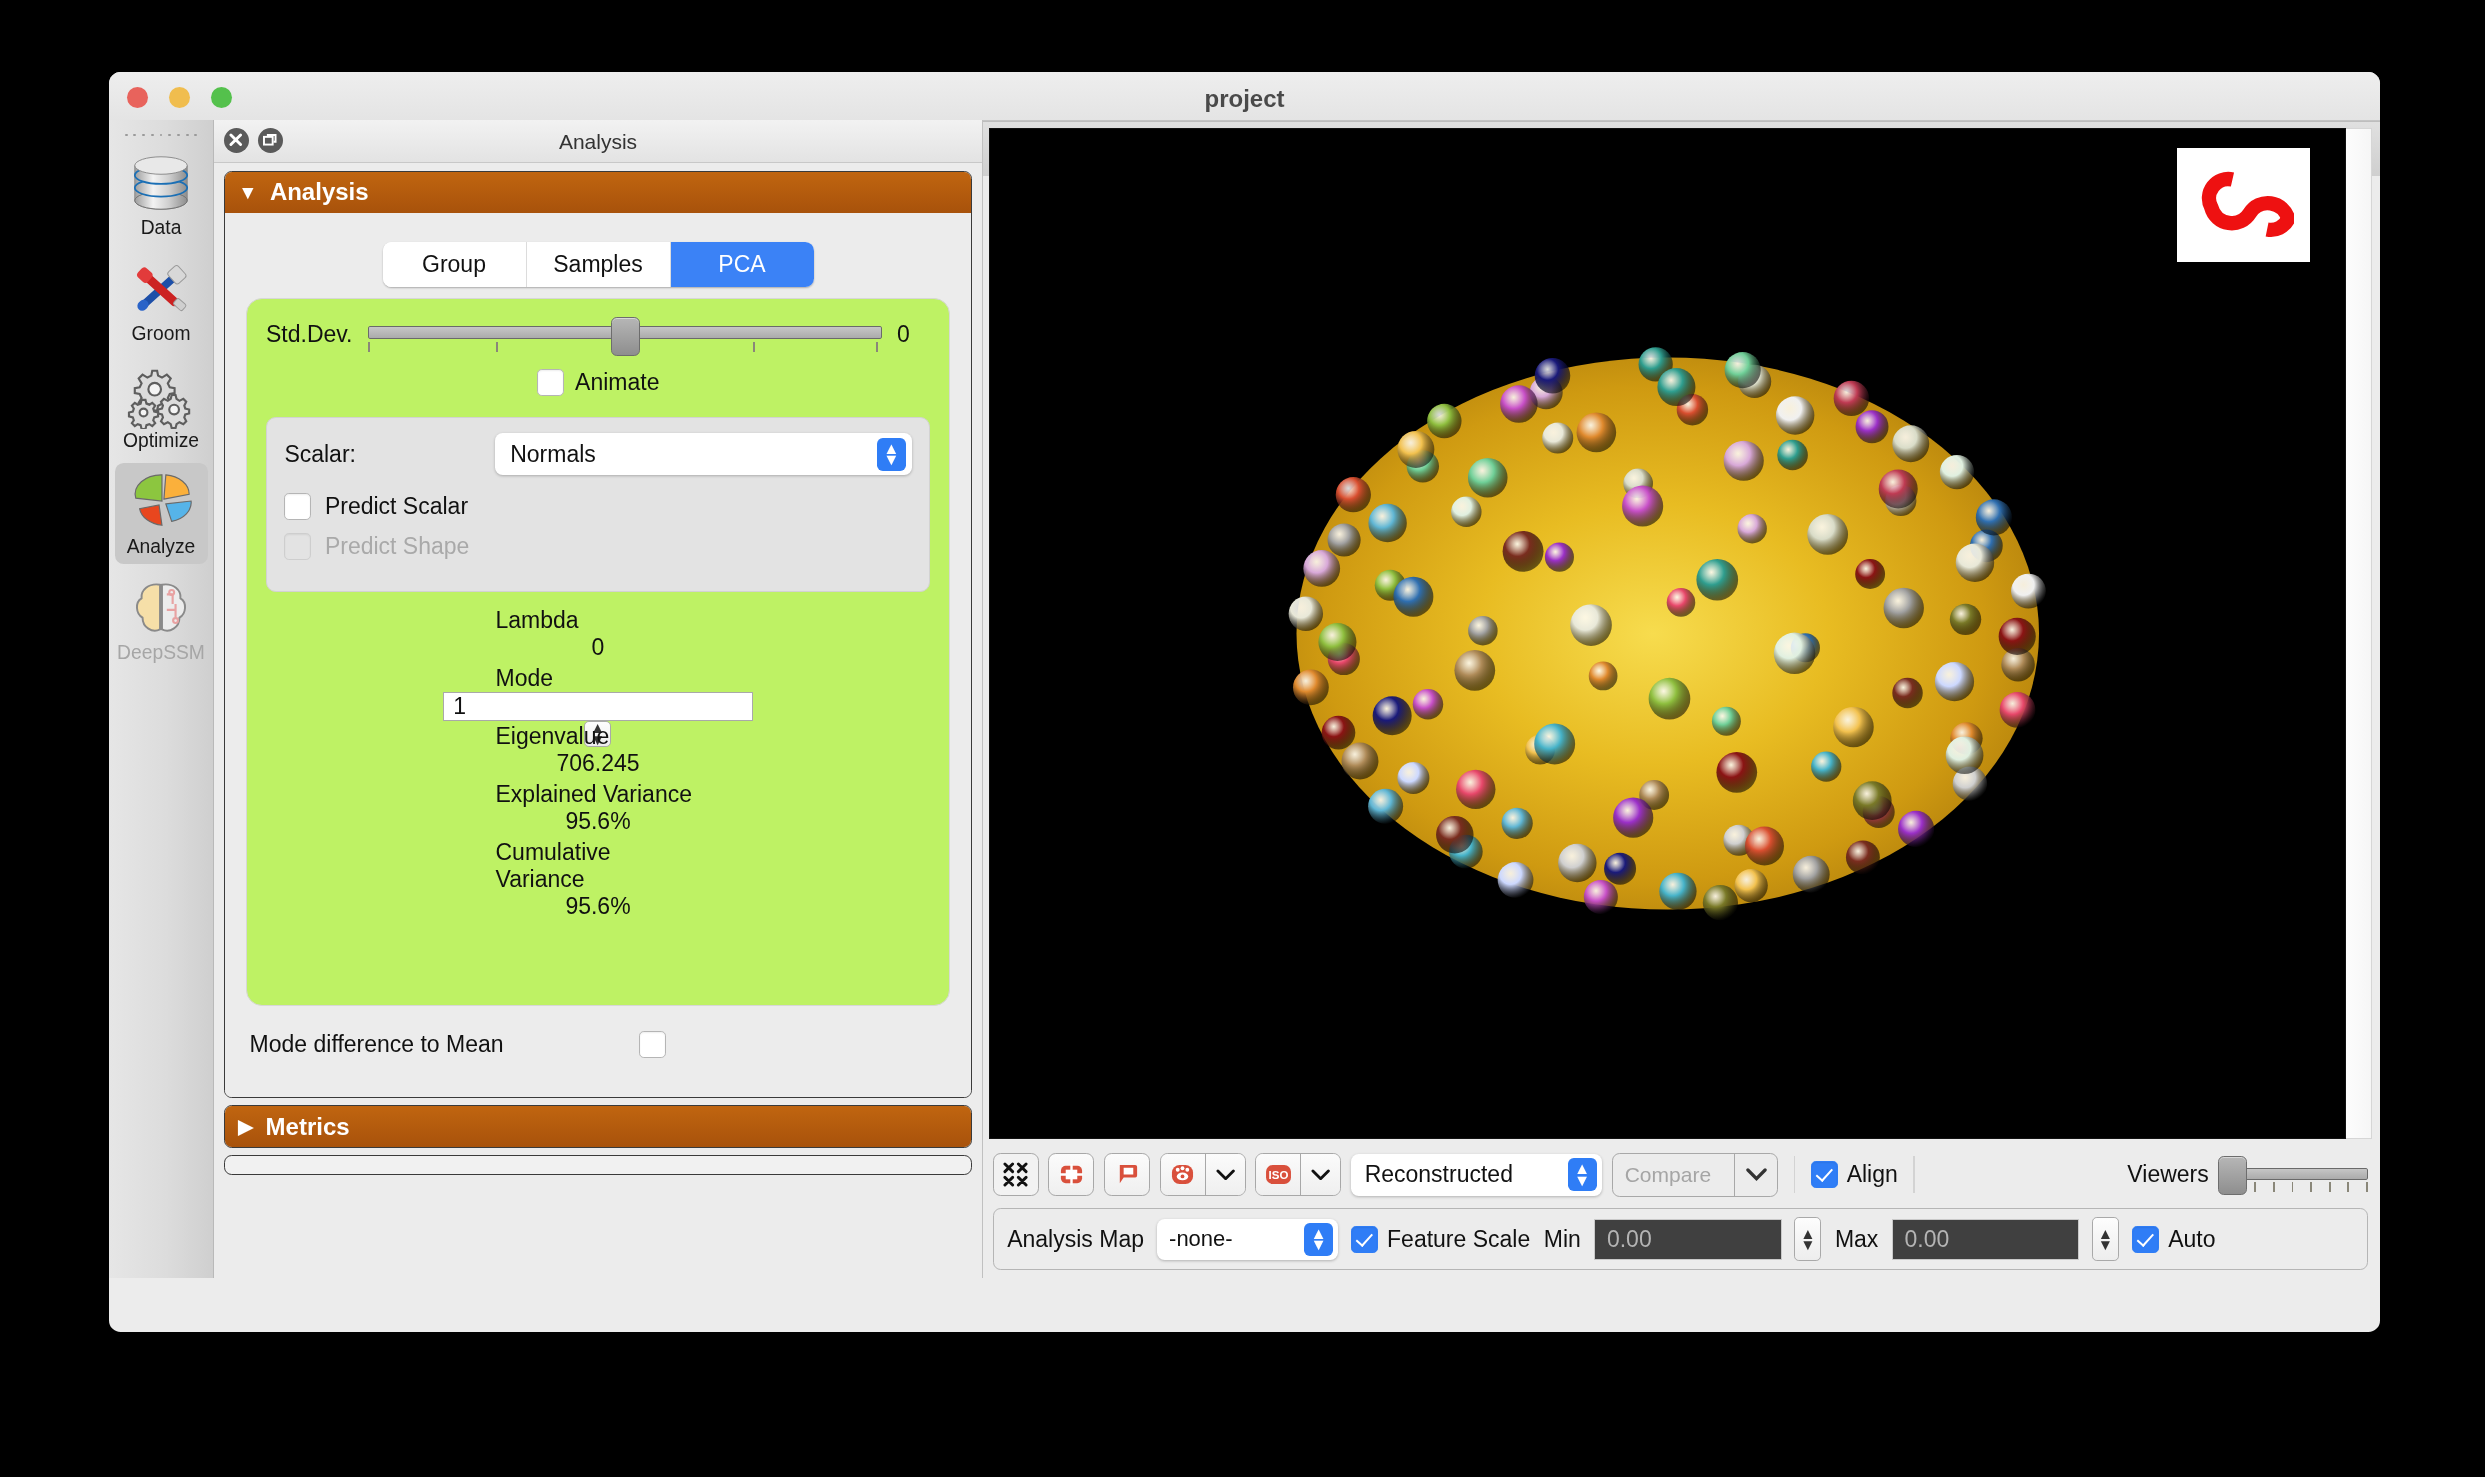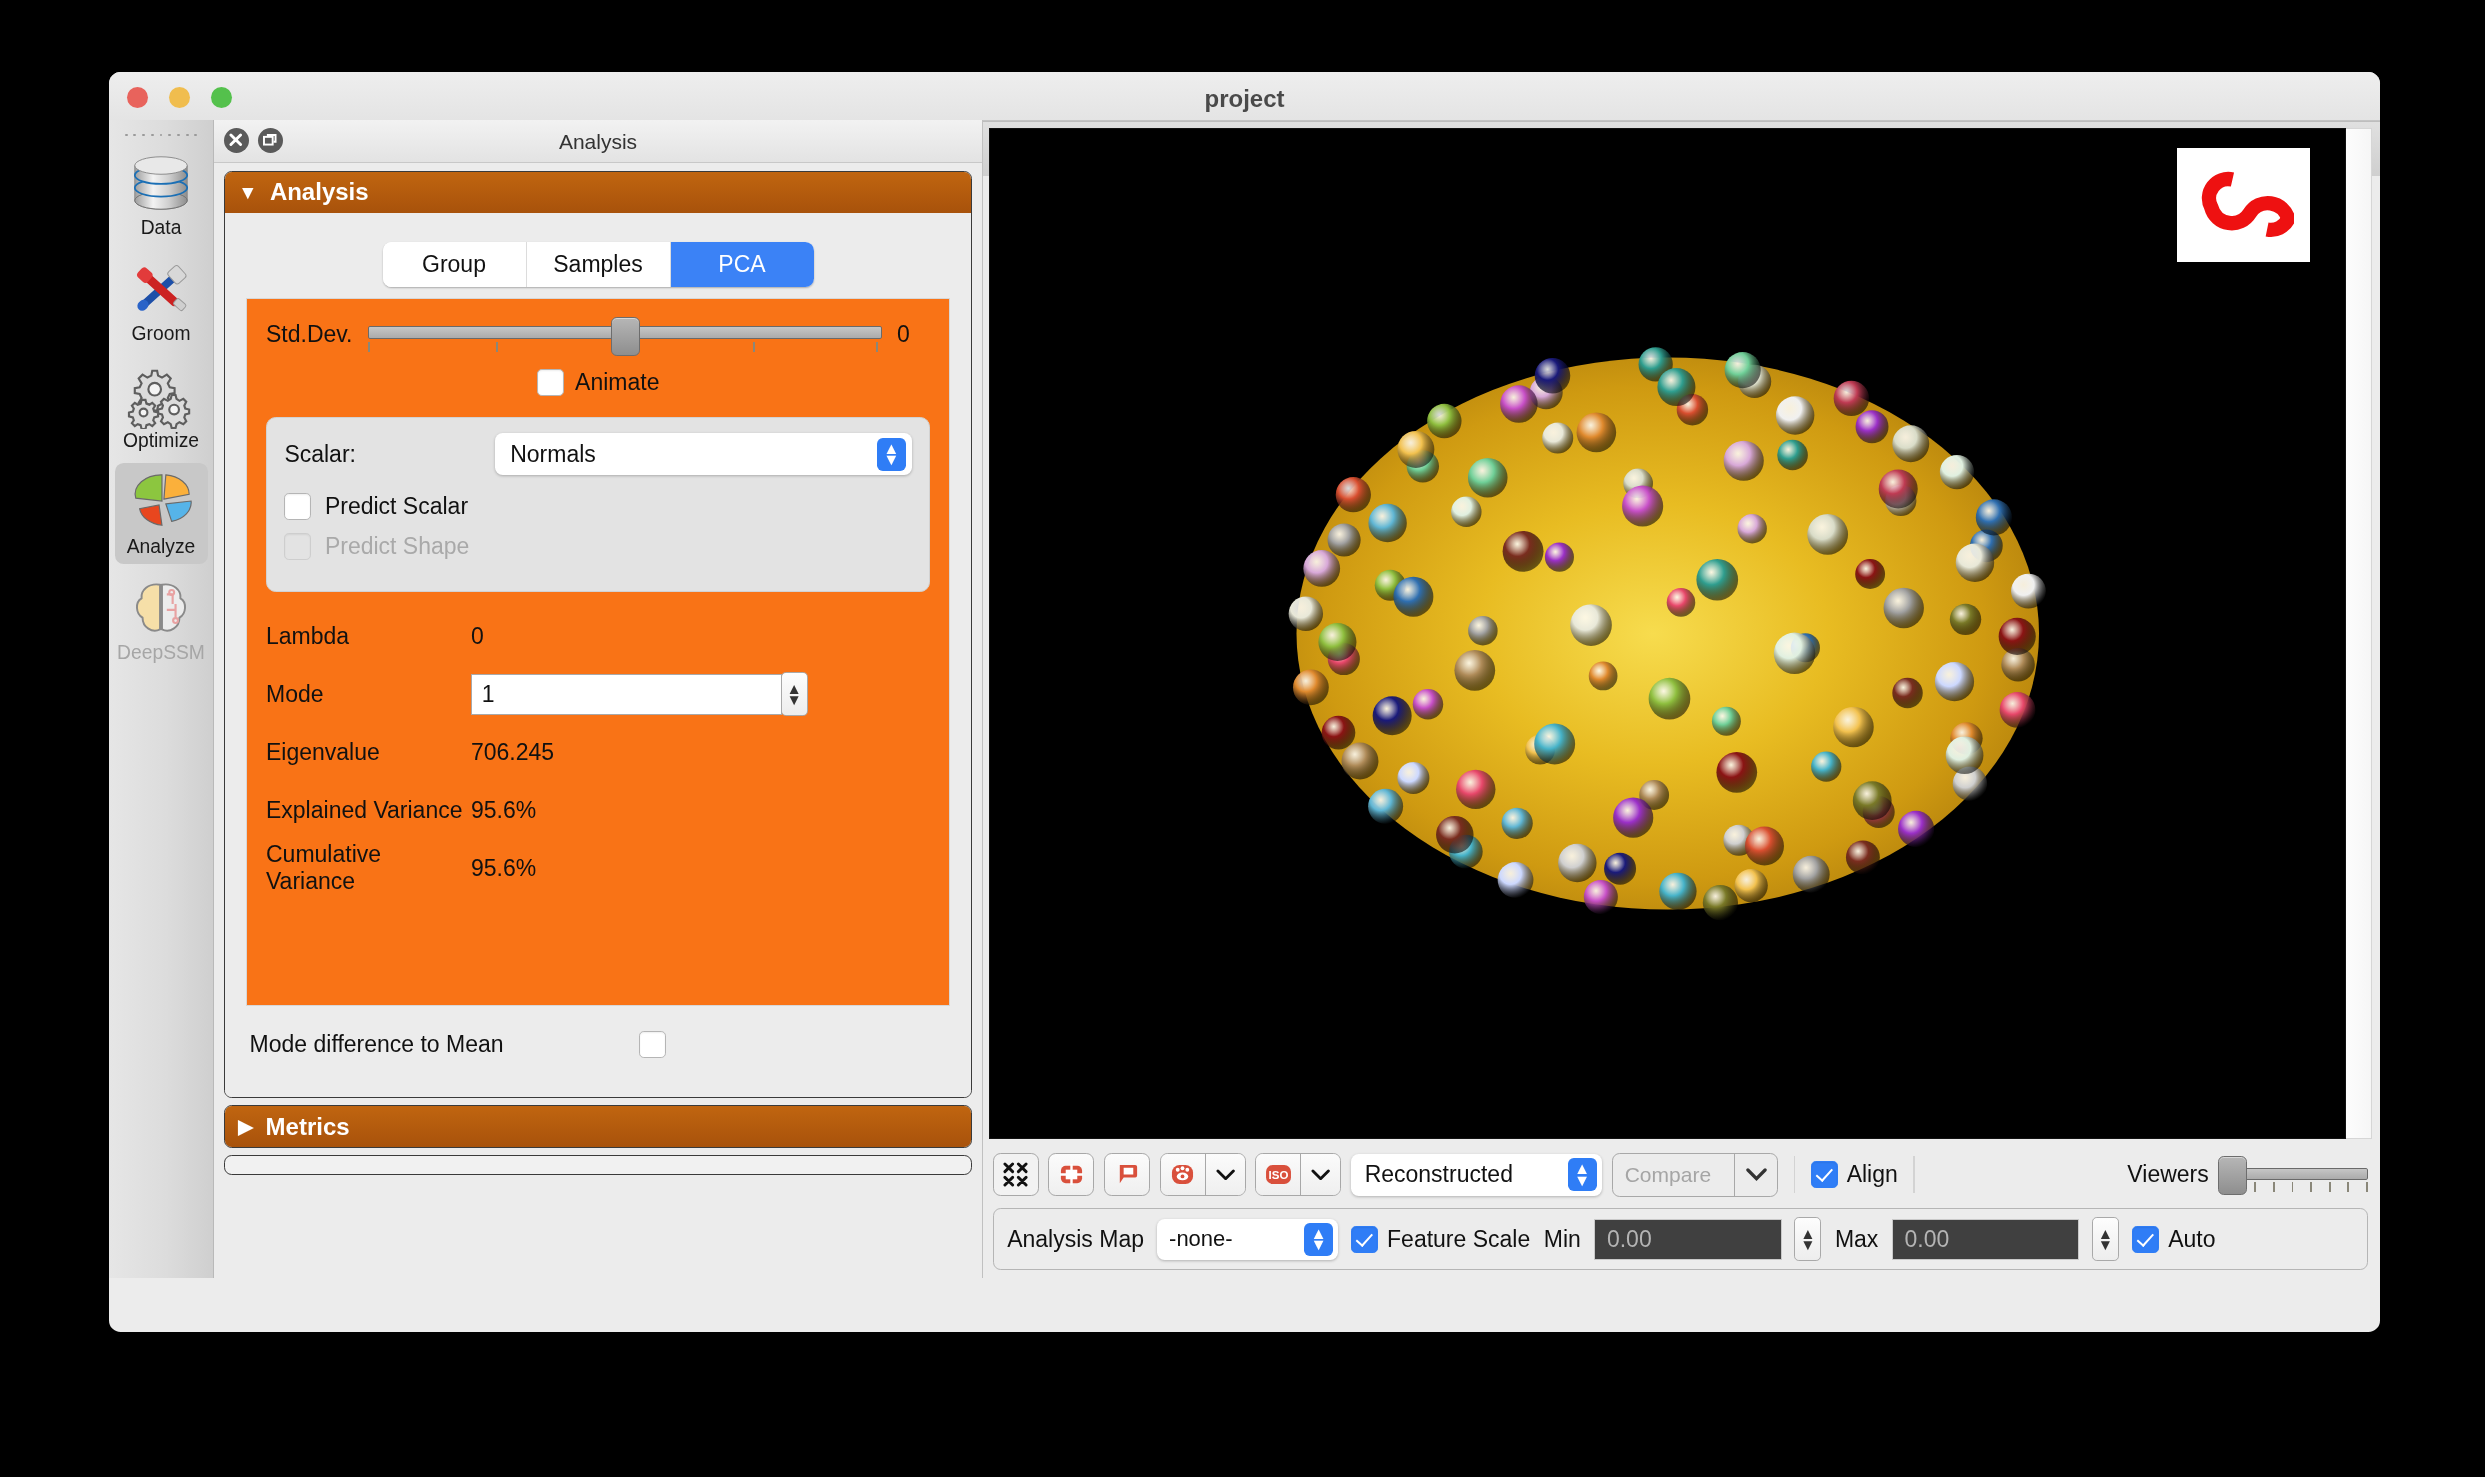--- a/index.html
+++ b/index.html
@@ -87,21 +87,21 @@
   }
   .seg .tab{
     padding:8.7px 25px;font-size:23px;color:#111;background:#fff;cursor:pointer;
     border-right:1px solid #dcdcdc;text-align:center;min-width:93px;
   }
   .seg .tab:last-child{border-right:none;}
   .seg .tab.active{background:#3b82f6;color:#fff;}
 
   
   .groupbox{
-    background:#f97316;border:1px solid #d7d7d7;border-radius:0;
+    background:#bef264;border:1px solid #d7d7d7;border-radius:16px;
     padding:17.4px 19.3px 21px 19.3px;
   }
 
   .sliderrow{display:flex;align-items:center;gap:15.4px;}
   .sliderrow .slabel{font-size:23px;color:#111;white-space:nowrap;}
   .trackwrap{flex:1;position:relative;height:35px;}
   .track{
     position:absolute;left:0;right:0;top:9.7px;height:10.6px;
     background:linear-gradient(#c6c6c6,#ababab);border:1px solid #6a6a6a;border-radius:1.9px;
   }
@@ -159,21 +159,21 @@
   .radio.on{background:#1d7bf2;border-color:#1d7bf2;position:relative;}
   .radio.on:after{
     content:"";position:absolute;left:7.7px;top:7.7px;width:9.7px;height:9.7px;
     border-radius:50%;background:#fff;
   }
   .rlabel{font-size:23px;color:#111;}
   .rlabel.dim{color:#a9a9a9;}
 
   
   .stats{margin-top:15.4px;}
-  .statrow{display:flex;align-items:center;height:58px;}
+  .statrow{display:flex;align-items:center;height:58px;flex-direction:column;}
   .statrow .k{font-size:23px;color:#111;width:205px;}
   .statrow .v{font-size:23px;color:#111;}
   .spin{
     width:299px;height:39px;background:#fff;border:1px solid #a9a9a9;
     display:flex;align-items:center;padding-left:9.7px;font-size:23px;color:#111;
     position:relative;
   }
   .spinbtns{
     width:25px;height:42px;margin-left:-1px;background:linear-gradient(#fdfdfd,#ededed);
     border:1px solid #a9a9a9;border-radius:4.8px;

